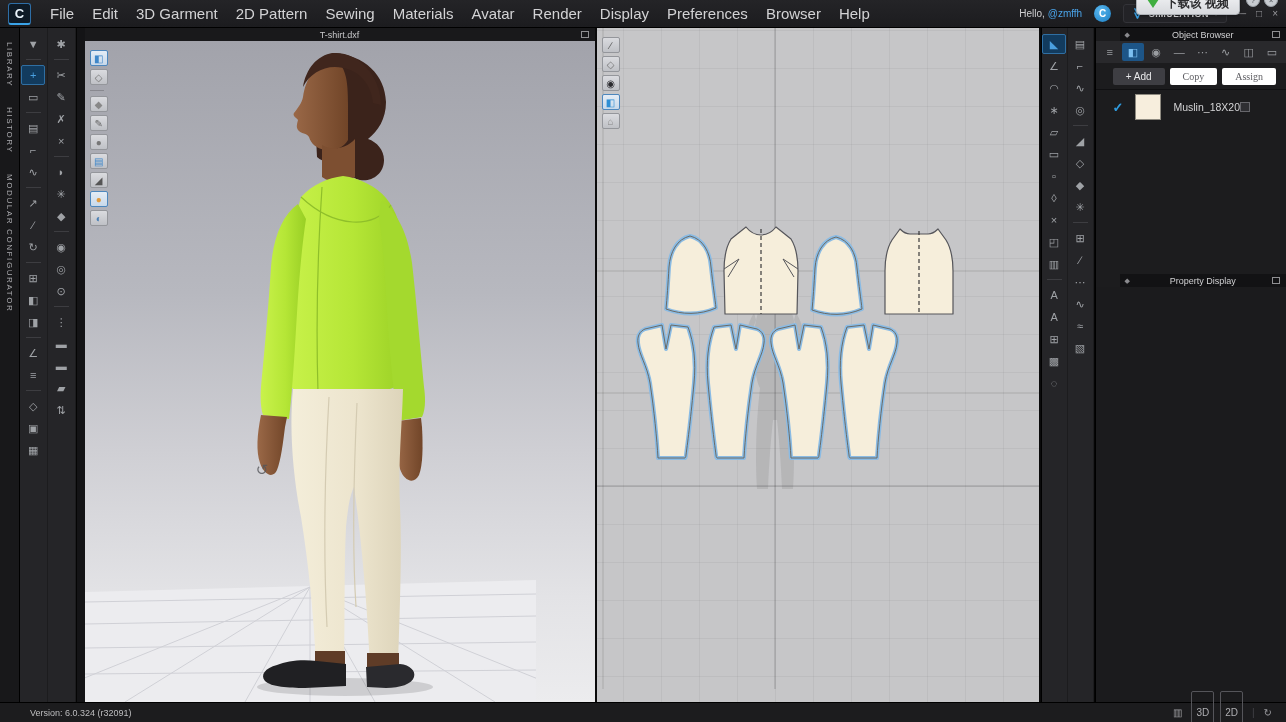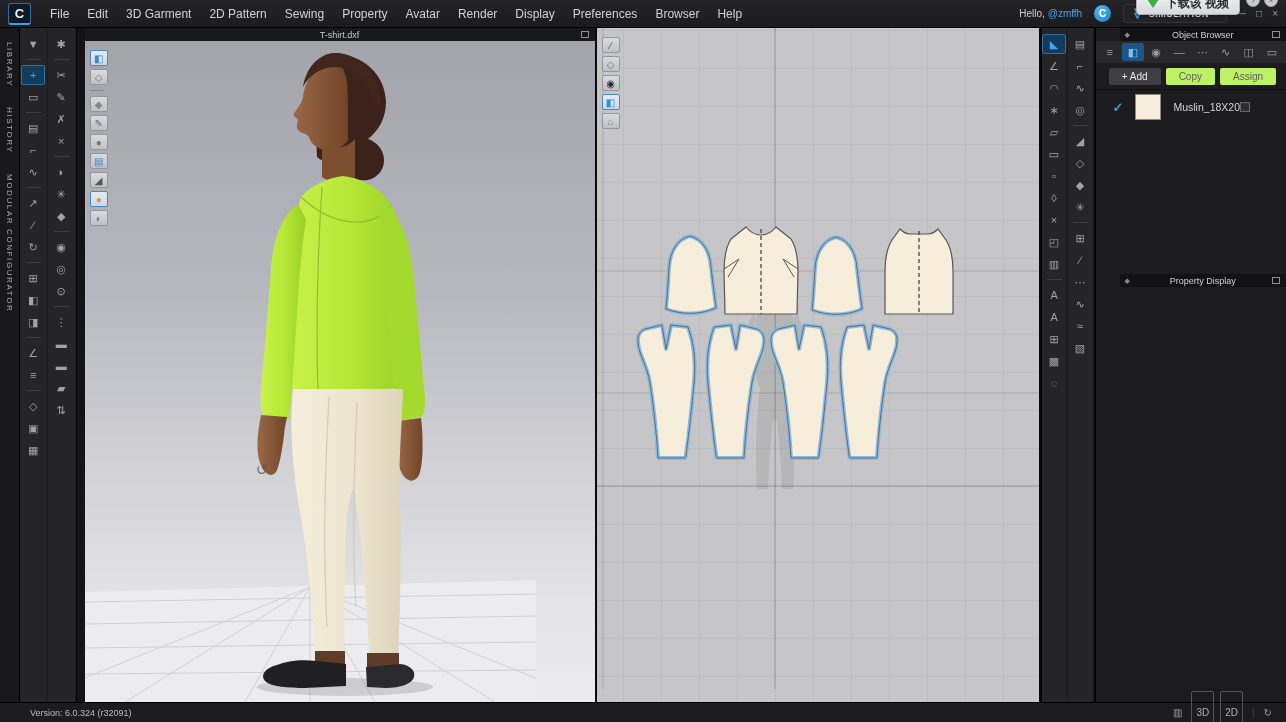--- a/index.html
+++ b/index.html
@@ -6,21 +6,21 @@
   *{box-sizing:border-box;}
   .app{width:1286px;height:722px;position:relative;background:#141416;overflow:hidden;
        font-family:"Liberation Sans",sans-serif;-webkit-font-smoothing:antialiased;}
 
   
   .menubar{height:28px;display:flex;align-items:center;background:linear-gradient(#242427,#1c1c1f);
            border-bottom:1px solid #000;padding:0 8px;position:relative;z-index:5;}
   .logo{width:23px;height:22px;background:#0e1a26;border:1px solid #2e6ea6;border-bottom:2px solid #3aa3e8;
         border-radius:3px;color:#eaf4fc;font-weight:bold;font-size:13px;display:flex;align-items:center;
         justify-content:center;margin-right:10px;}
-  .menu-item{color:#d2d2d4;font-size:12px;padding:3px 9px;border-radius:2px;cursor:default;}
+  .menu-item{color:#d2d2d4;font-size:15px;padding:3px 9px;border-radius:2px;cursor:default;}
   .mb-right{margin-left:auto;display:flex;align-items:center;gap:12px;}
   .hello{font-size:10px;color:#cfcfd1;}
   .hello b{color:#4aa3e8;font-weight:normal;margin-left:3px;}
   .cloud{width:17px;height:17px;border-radius:50%;background:radial-gradient(circle at 35% 30%,#57b6ee,#1d7fc4);
          color:#fff;font-size:10px;font-weight:bold;display:flex;align-items:center;justify-content:center;}
   .simbtn{display:flex;align-items:center;gap:5px;background:#232327;border:1px solid #333338;border-radius:3px;
           padding:2px 8px;}
   .sim-chev{color:#3aa3e8;font-size:11px;display:inline-block;transform:rotate(90deg);font-weight:bold;}
   .sim-label{color:#e8e8ea;font-size:9px;font-weight:bold;letter-spacing:.5px;}
   .sim-caret{color:#8a8a8e;font-size:8px;}
@@ -95,21 +95,21 @@
          align-items:center;justify-content:center;position:relative;margin-left:24px;}
   .phead .dock{position:absolute;left:5px;color:#8a8a8e;font-size:7px;}
   .ob-tabs{height:22px;flex:0 0 22px;display:flex;align-items:center;background:#29292c;padding:0 3px;gap:1px;}
   .ob-tab{flex:1;height:18px;display:flex;align-items:center;justify-content:center;color:#9a9da1;
           font-size:11px;border-radius:2px;}
   .ob-tab.active{background:#1d5587;color:#7cc0f2;}
   .ob-actions{height:27px;flex:0 0 27px;display:flex;align-items:center;justify-content:flex-end;gap:5px;
               padding:0 10px;border-bottom:1px solid #101012;}
   .btn{font-size:10px;padding:3px 13px;border-radius:2px;}
   .btn-add{background:#3e3e43;color:#e8e8ea;}
-  .btn-dim{background:#bef264;color:#5d5d62;}
+  .btn-dim{background:#ffffff;color:#5d5d62;font-family:Liberation Serif, serif;}
   .ob-item{height:34px;flex:0 0 34px;display:flex;align-items:center;padding-left:17px;}
   .check{color:#2f9bde;font-size:13px;font-weight:bold;}
   .swatch{width:26px;height:26px;background:#f7eedd;border:1px solid #8e8a80;margin-left:12px;}
   .ob-name{margin-left:12px;color:#d4d4d6;font-size:10.5px;text-align:right;}
   .save-chip{margin-left:auto;margin-right:36px;width:10px;height:10px;border:1px solid #66666b;background:#2e2e32;}
   .ob-space{flex:0 0 150px;}
   .pe-body{flex:1;background:#1b1b1d;}
 
   
   .statusbar{position:absolute;left:0;right:0;bottom:0;height:20px;background:#1c1c1e;border-top:1px solid #000;
@@ -126,21 +126,21 @@
 
   <div class="menubar">
     <div class="logo">C</div>
     <div style="display:flex">
 
     <span class="menu-item">File</span>
         <span class="menu-item">Edit</span>
         <span class="menu-item">3D Garment</span>
         <span class="menu-item">2D Pattern</span>
         <span class="menu-item">Sewing</span>
-        <span class="menu-item">Property</span>
+        <span class="menu-item">Materials</span>
         <span class="menu-item">Avatar</span>
         <span class="menu-item">Render</span>
         <span class="menu-item">Display</span>
         <span class="menu-item">Preferences</span>
         <span class="menu-item">Browser</span>
         <span class="menu-item">Help</span>
       </div>
     <div class="mb-right">
       <span class="hello"><span>Hello,</span><b>@zmffh</b></span>
       <span class="cloud">C</span>

